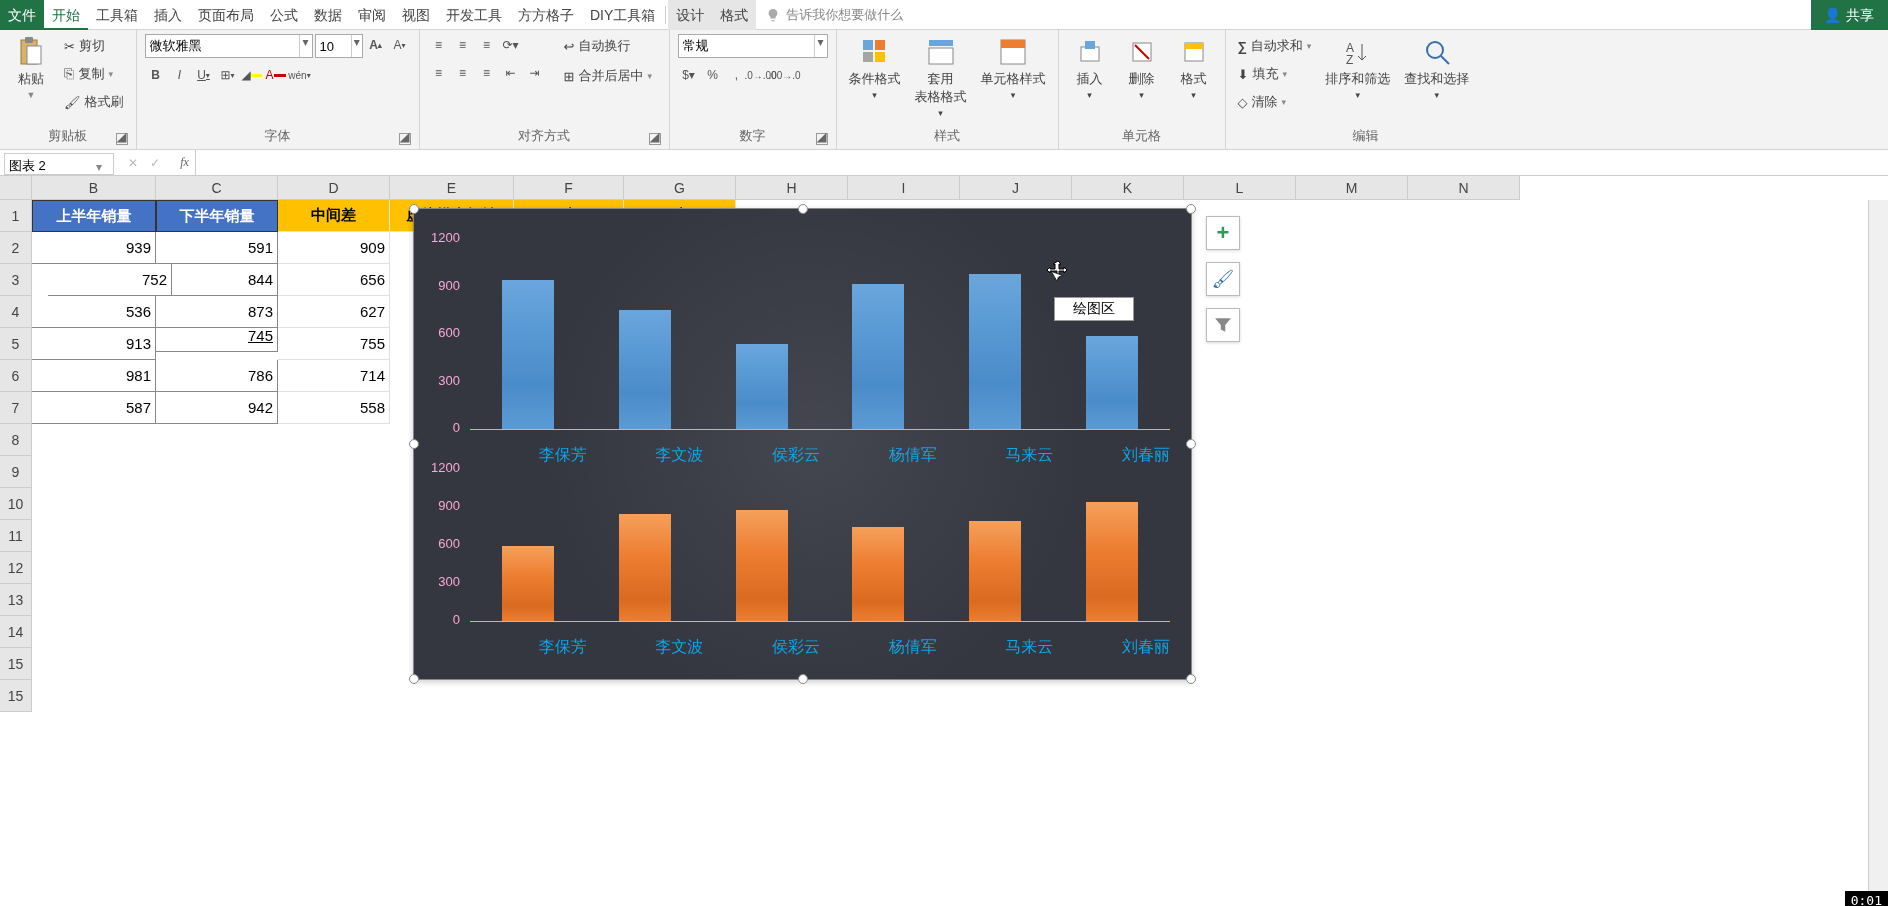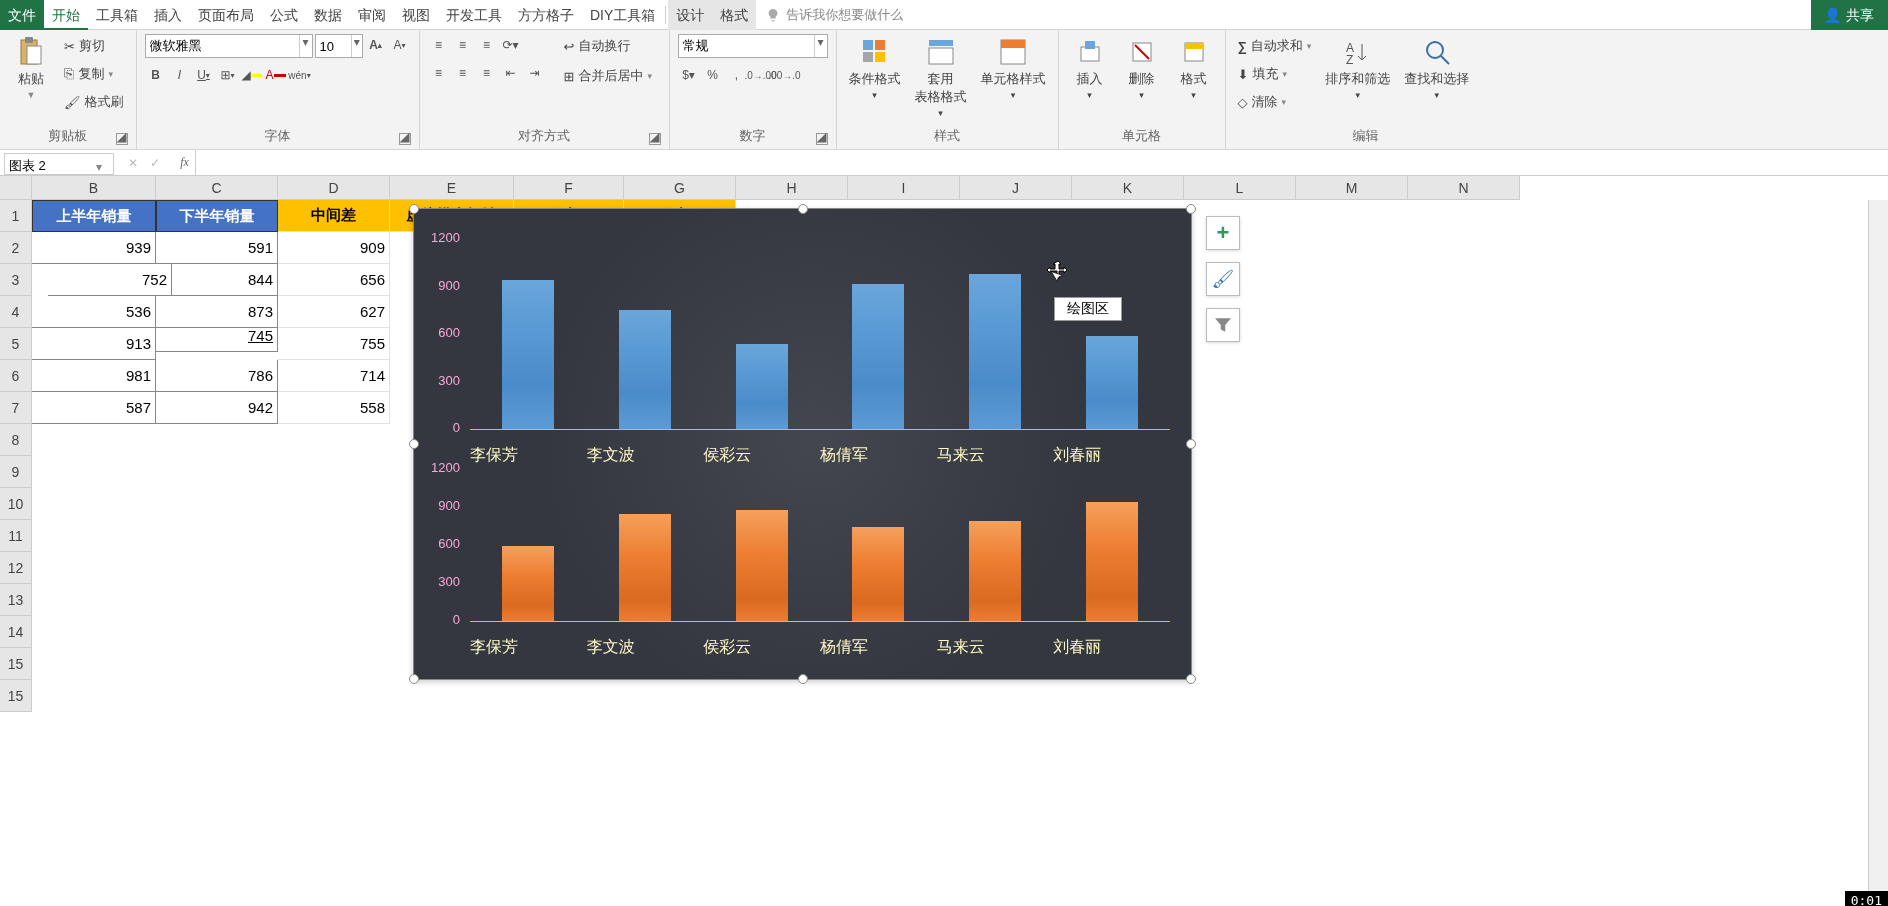--- a/index.html
+++ b/index.html
@@ -55,26 +55,26 @@
   .cell.num { justify-content: flex-end; border: 1px solid #888; border-top: none; border-left: none; color:#000;}
   .cell.num-plain { justify-content: flex-end; color:#000;}
   .scroll-right { position: absolute; right: 0; top: 24px; width: 20px; bottom: 0; background: #f0f0f0; border-left: 1px solid #ccc; }
   
   
   .chart-obj { position: absolute; left: 413px; top: 32px; width: 779px; height: 472px; background: #343740; border: 1px solid #888; box-shadow: 0 2px 6px rgba(0,0,0,0.2); }
   .handle { position: absolute; width: 10px; height: 10px; background: #fff; border: 1px solid #888; border-radius: 50%; }
   .chart-btns { position: absolute; left: 1206px; top: 40px; display: flex; flex-direction: column; gap: 12px; }
   .chart-sq-btn { width: 34px; height: 34px; border: 1px solid #bbb; background: #fff; display: flex; align-items:center; justify-content:center; box-shadow: 0 1px 3px rgba(0,0,0,0.15); cursor:pointer;}
   .yaxis-lbl { position: absolute; color: #f9a8d4; font-size: 13px; text-align: right; }
-  .xaxis-lbl { position: absolute; color: #fef9c3; font-size: 16px; text-align: left; }
+  .xaxis-lbl { position: absolute; color: #0ea5e9; font-size: 16px; text-align: right; }
   .bar { position: absolute; }
   .bar.blue { background: linear-gradient(180deg, #6aa6dc 0%, #5b9bd5 30%, #4a8bc9 70%, #5b9bd5 100%); }
   .bar.orange { background: linear-gradient(180deg, #f5a05b 0%, #ed7d31 40%, #da6a1f 80%, #ed7d31 100%); }
   .axis-line { position: absolute; height: 1px; background: #e6b84c; }
-  .tooltip { position: absolute; background: #fff; border: 1px solid #999; padding: 2px 12px; font-size: 14px; left: 640px; top: 88px; }
+  .tooltip { position: absolute; background: #fff; border: 1px solid #999; padding: 2px 18px; font-size: 14px; left: 640px; top: 88px; }
   .cursor-move { position: absolute; left: 632px; top: 50px; width: 24px; height: 24px; pointer-events:none;}
   .spotlight { position: absolute; width: 560px; height: 560px; border-radius: 50%; background: radial-gradient(circle, rgba(255,255,255,0.08) 0%, rgba(255,255,255,0.03) 40%, transparent 70%); }
   .video-time { position: absolute; right: 0; bottom: 0; background: #000; color: #fff; font-family: monospace; font-size: 13px; padding: 2px 6px; }
 </style>
 </head>
 <body>
 
 <div class="tabs">
   <div class="tab file">文件</div>
   <div class="tab active">开始</div>

